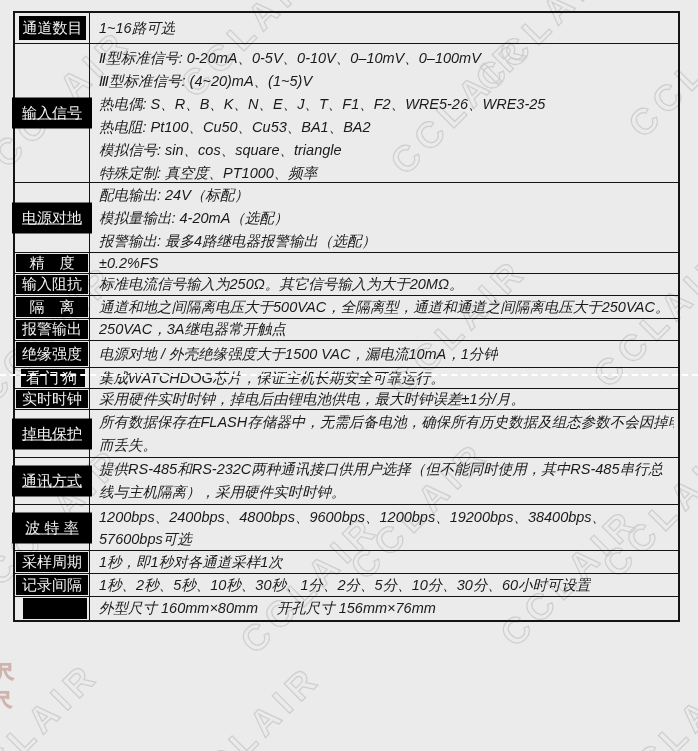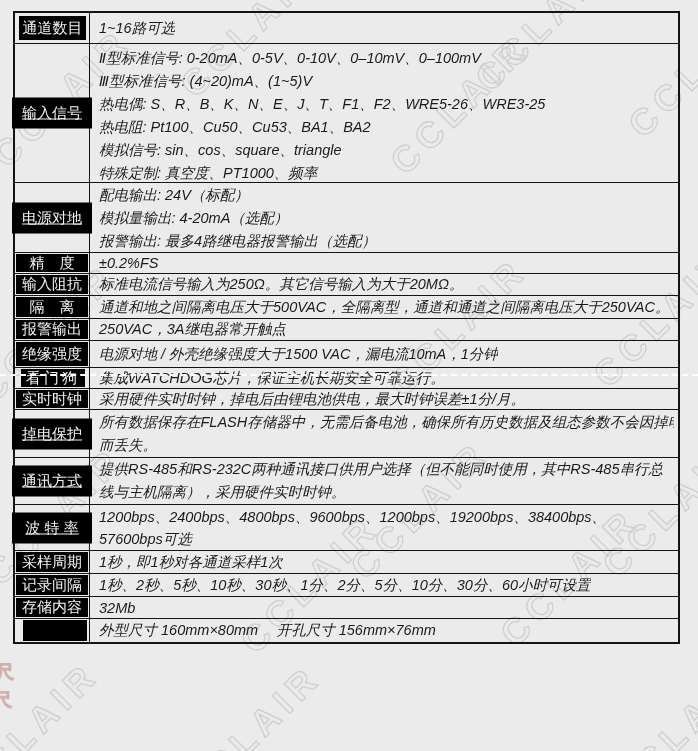--- a/index.html
+++ b/index.html
@@ -269,30 +269,20 @@
     <div class="label-cell">
       <div class="label-box box-fill">
           <span>记录间隔</span>
         </div>
     </div>
     <div class="content-cell single">
       <div class="ln">1秒、2秒、5秒、10秒、30秒、1分、2分、5分、10分、30分、60小时可设置</div>
     </div>
   </div>
 
-  <div class="row r16">
-    <div class="label-cell">
-      <div class="label-box box-fill">
-          <span>存储内容</span>
-        </div>
-    </div>
-    <div class="content-cell single">
-      <div class="ln">32Mb</div>
-    </div>
-  </div>
 
 
 
 
   <div class="row r20">
     <div class="label-cell">
       <div class="label-box box-right">
           <span></span>
         </div>
     </div>

